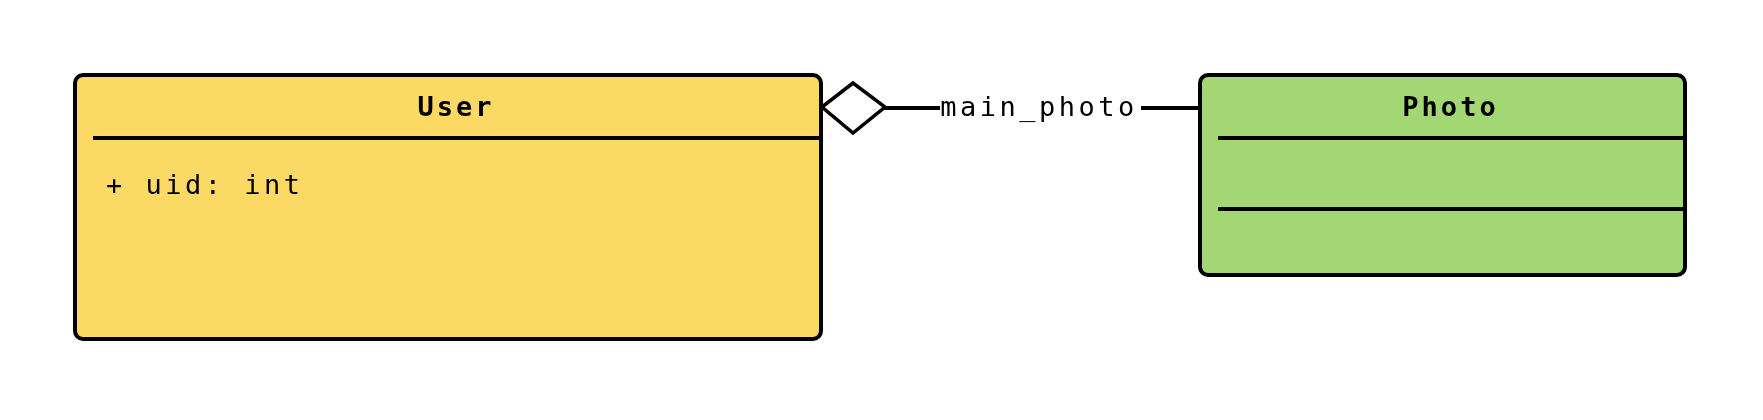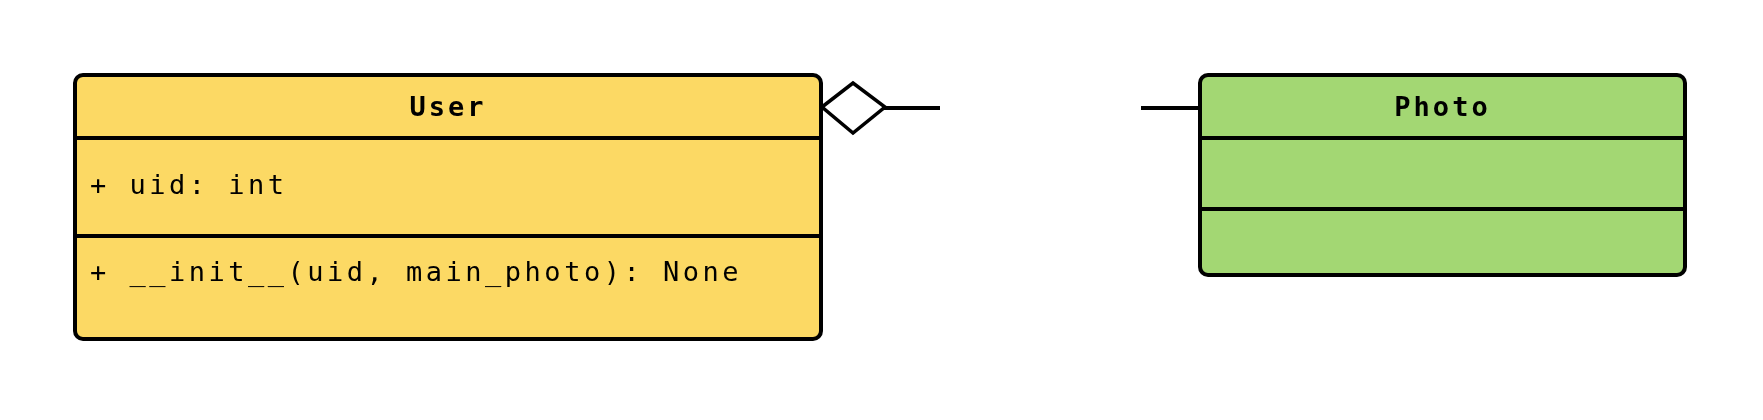--- a/index.html
+++ b/index.html
@@ -18,36 +18,36 @@
   }
   .uml-class {
     position: absolute;
     border: 4px solid #000000;
     border-radius: 10px;
     box-sizing: border-box;
   }
   .uml-class.user  { left: 73px;  top: 73px; width: 750px; height: 268px; background: #FCD964; }
   .uml-class.photo { left: 1198px; top: 73px; width: 489px; height: 204px; background: #A3D773; }
 
-  .sec { box-sizing: border-box; }
+  .sec { box-sizing: border-box; margin-left: 16px; }
   .sec + .sec { border-top: 4px solid #000000; }
 
   .sec.title {
     display: flex;
     align-items: center;
     justify-content: center;
     font-weight: bold;
     font-size: 27px;
     letter-spacing: 3px;
   }
   .user .sec.title  { height: 59px; }
   .photo .sec.title { height: 59px; }
 
   .user .sec.attrs {
-    height: 98px;
+    height: 158px;
     padding: 30px 10px 0 13px;
   }
   .user .sec.methods {
     height: 72px;
     display: flex;
     align-items: center;
     padding-left: 13px;
   }
   .photo .sec.attrs   { height: 71px; }
   .photo .sec.methods { height: 62px; }
@@ -89,30 +89,28 @@
 </head>
 <body>
 
 <div class="canvas">
 
   <div class="uml-class user">
     <div class="sec title">User</div>
     <div class="sec attrs">
       <div class="code-line"><span>+ uid: int</span><span class="type-bold"></span></div>
     </div>
-    <div class="sec methods">
-      <div class="code-line">+ __init__(uid, main_photo): None</div>
-    </div>
   </div>
 
   <svg class="diamond-svg" width="70" height="58">
     <polygon points="3,27 34,3 66,27 34,53" fill="#ffffff" stroke="#000000" stroke-width="3.5"></polygon>
   </svg>
 
   <div class="rel-line seg1"></div>
+  <div class="rel-label">main_photo</div>
   <div class="rel-line seg2"></div>
 
   <div class="uml-class photo">
     <div class="sec title">Photo</div>
     <div class="sec attrs"></div>
     <div class="sec methods"></div>
   </div>
 
 </div>
 

